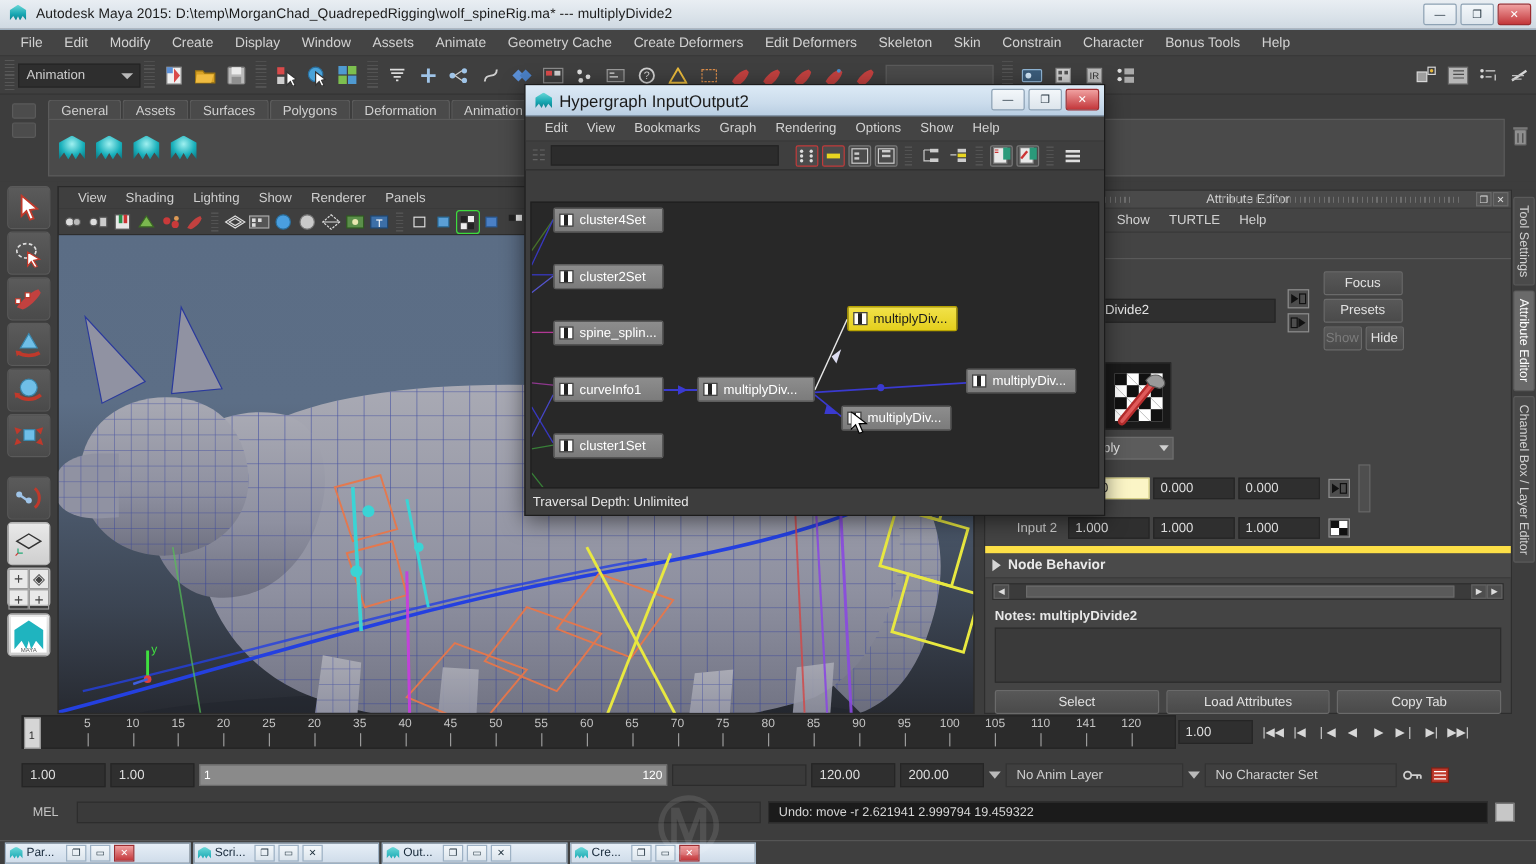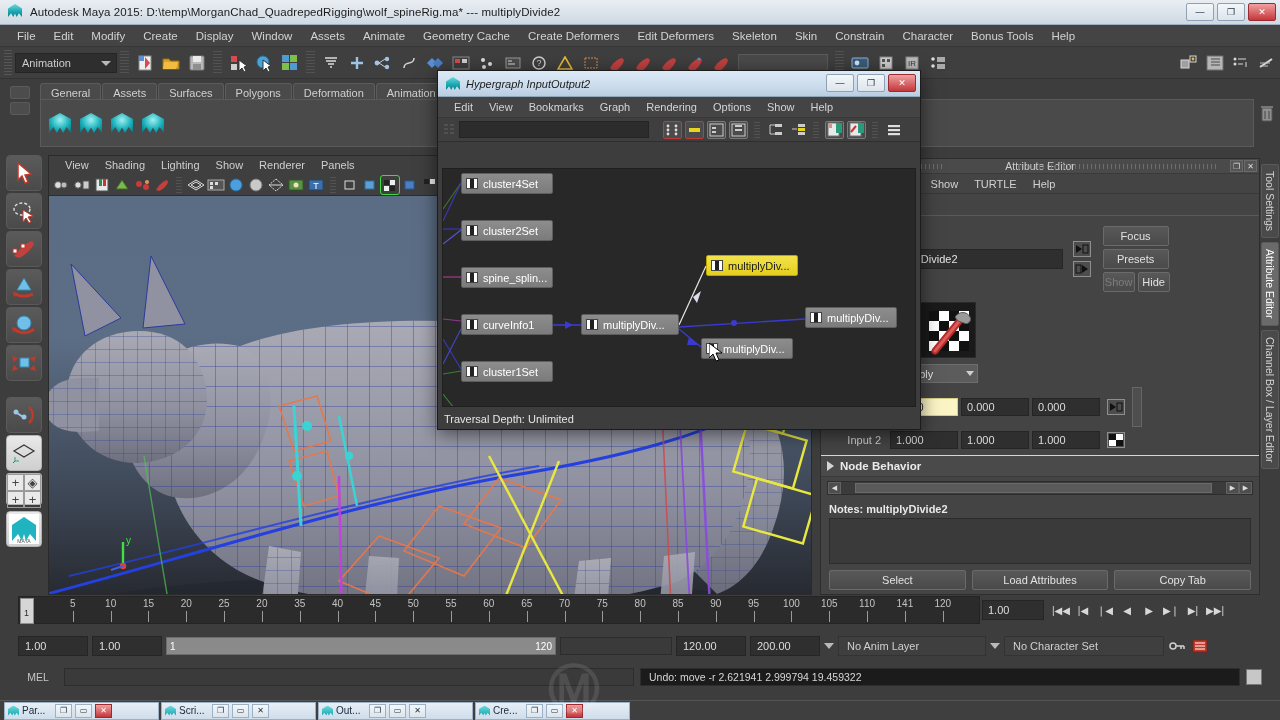--- a/index.html
+++ b/index.html
@@ -151,21 +151,21 @@
   .attrrow{display:flex;align-items:center;gap:3px;padding:2px 0;}
   .attrlabel{width:66px;text-align:right;font-size:11px;color:#cfcfcf;padding-right:6px;}
   .numf{height:18px;width:68px;background:#2f2f2f;border:1px solid #252525;color:#dcdcdc;
      font-size:11px;display:flex;align-items:center;padding-left:5px;}
   .numf.hl{background:#fbf5c6;color:#2a2a2a;border-color:#d6cf86;}
   .combo{height:19px;width:88px;background:#5c5c5c;border:1px solid #6d6d6d;color:#eaeaea;font-size:11px;
      display:flex;align-items:center;padding-left:5px;position:relative;}
   .combo .arw{position:absolute;right:3px;top:6px;width:0;height:0;
      border-left:4px solid transparent;border-right:4px solid transparent;border-top:5px solid #cfcfcf;}
   .node-behavior{ display:flex;align-items:center;gap:6px;padding:4px 0 4px 6px;
-     background:#4a4a4a;border-top:1px solid #fde047;border-bottom:1px solid #3a3a3a;margin-top:4px;}
+     background:#4a4a4a;border-top:6px solid #fde047;border-bottom:1px solid #3a3a3a;margin-top:4px;}
   .tri{width:0;height:0;border-top:5px solid transparent;border-bottom:5px solid transparent;border-left:7px solid #d5d5d5;}
   .hscroll{ height:14px;background:#3b3b3b;border:1px solid #2e2e2e;display:flex;align-items:center;margin:4px 6px;}
   .hs-thumb{flex:1;height:10px;margin:0 14px;background:#5a5a5a;border:1px solid #6a6a6a;}
   .hs-ar{width:13px;height:12px;background:#4e4e4e;border:1px solid #626262;display:flex;align-items:center;justify-content:center;font-size:7px;color:#ddd;}
   .notes-lbl{font-size:11px;color:#e8e8e8;font-weight:bold;padding:4px 0 3px 8px;}
   .notes-box{height:46px;margin:0 8px;background:#3a3a3a;border:1px solid #2c2c2c;}
   .btnrow{display:flex;gap:6px;padding:6px 8px;}
   .vtabs{position:absolute;right:0;top:158px;width:20px;bottom:125px;background:#3d3d3d;
      display:flex;flex-direction:column;align-items:center;padding-top:6px;gap:4px;}
   .vtab{writing-mode:vertical-rl;font-size:10.5px;color:#d2d2d2;background:#4a4a4a;border:1px solid #5a5a5a;
@@ -173,21 +173,21 @@
   .vtab.active{background:#6a6a6a;color:#fff;}
 
   
   .hg{ position:absolute;left:437px;top:70px;width:484px;height:360px;
      background:#3d3d3d;border:1px solid #1c1c1c; box-shadow:0 4px 18px rgba(0,0,0,.55);}
   .hg-title{height:26px;background:linear-gradient(180deg,#dceaf6 0%, #cbdcec 60%, #b9cee2 100%);
      display:flex;align-items:center;border-bottom:1px solid #8fa6bb;position:relative;}
   .hg-title .ic{width:14px;height:13px;margin:0 6px 0 8px;
      background:linear-gradient(180deg,#6ad8d8,#17a7b2 60%,#0d7f8c);
      clip-path:polygon(50% 0%,100% 35%,100% 100%,78% 72%,62% 100%,50% 74%,38% 100%,22% 72%,0 100%,0 35%);}
-  .hg-title .t{font-size:11px;color:#1b1b1b;font-style:italic;}
+  .hg-title .t{font-size:14px;color:#1b1b1b;}
   .hg-wbtns{position:absolute;right:4px;top:3px;display:flex;gap:3px;}
   .hg-wb{width:28px;height:18px;border:1px solid #8ea2b4;border-radius:2px;
      background:linear-gradient(180deg,#f3f7fa,#dde5ec);display:flex;align-items:center;justify-content:center;
      font-size:9px;color:#20303c;}
   .hg-wb.close{background:linear-gradient(180deg,#f0a0a0,#c3373b);border-color:#9c2b2f;color:#fff;}
   .hg-menubar{height:21px;background:#444;display:flex;align-items:center;padding-left:8px;border-bottom:1px solid #383838;}
   .hg-menu{font-size:11px;padding:0 8px;color:#d4d4d4;}
   .hg-toolbar{height:24px;background:#3f3f3f;display:flex;align-items:center;padding-left:4px;gap:3px;
      border-bottom:1px solid #2e2e2e;}
   .hg-search{width:190px;height:17px;background:#2c2c2c;border:1px solid #242424;}

